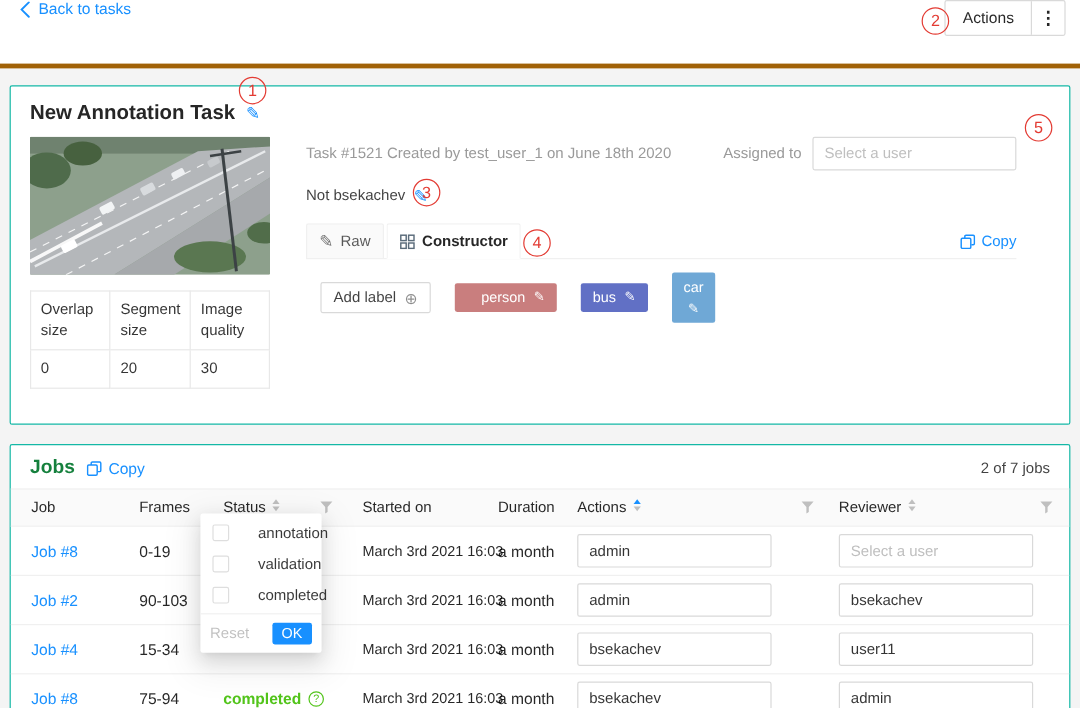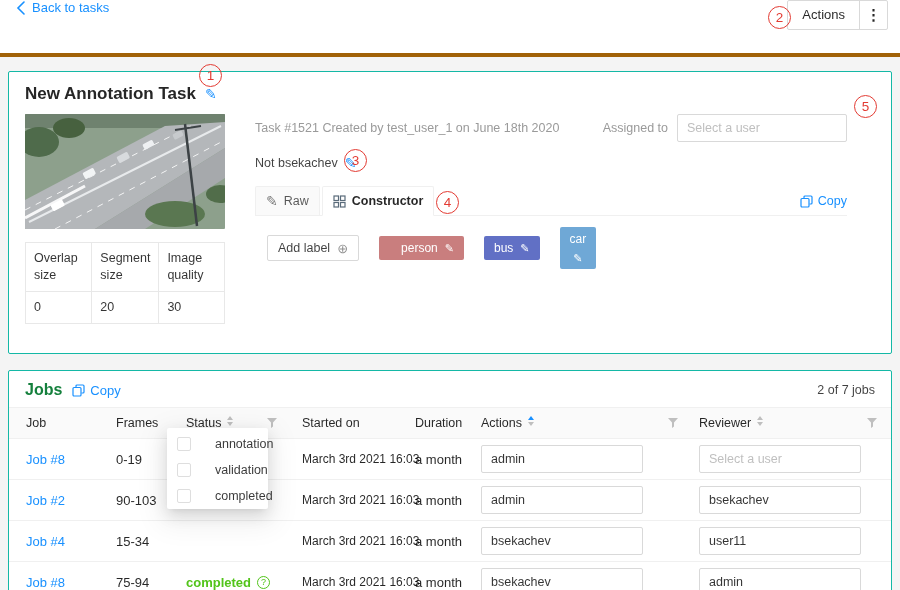--- a/index.html
+++ b/index.html
@@ -395,19 +395,23 @@
     <span>annotation</span>
   </div>
   <div class="fd-item">
     <span class="fd-checkbox"></span>
     <span>validation</span>
   </div>
   <div class="fd-item">
     <span class="fd-checkbox"></span>
     <span>completed</span>
   </div>
+  <div class="fd-footer">
+    <span class="fd-reset">Reset</span>
+    <button class="fd-ok">OK</button>
+  </div>
 </div>
 
 <div class="step-circle" style="left:199px; top:64px;">1</div>
 <div class="step-circle" style="left:768px; top:6px;">2</div>
 <div class="step-circle" style="left:344px; top:149px;">3</div>
 <div class="step-circle" style="left:436px; top:191px;">4</div>
 <div class="step-circle" style="left:854px; top:95px;">5</div>
 
 </body></html>

